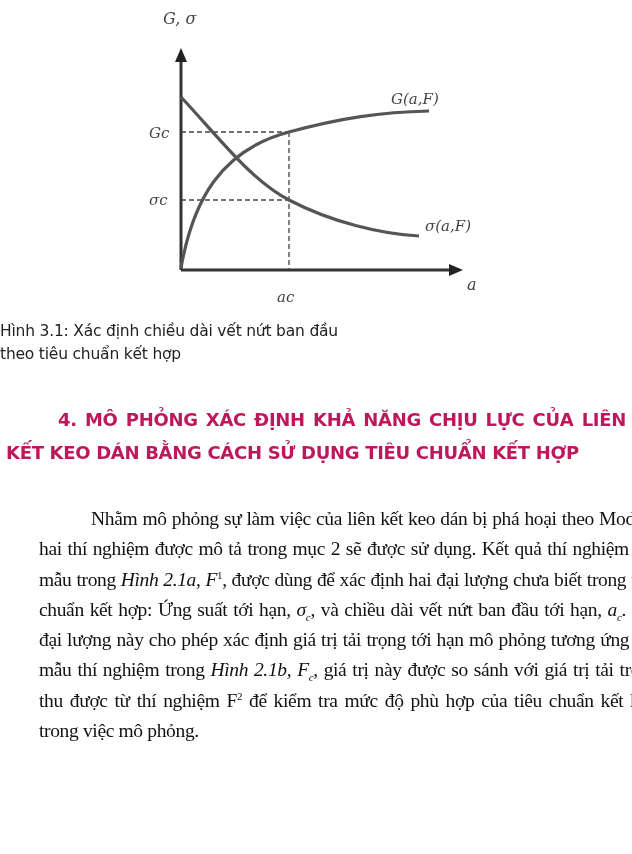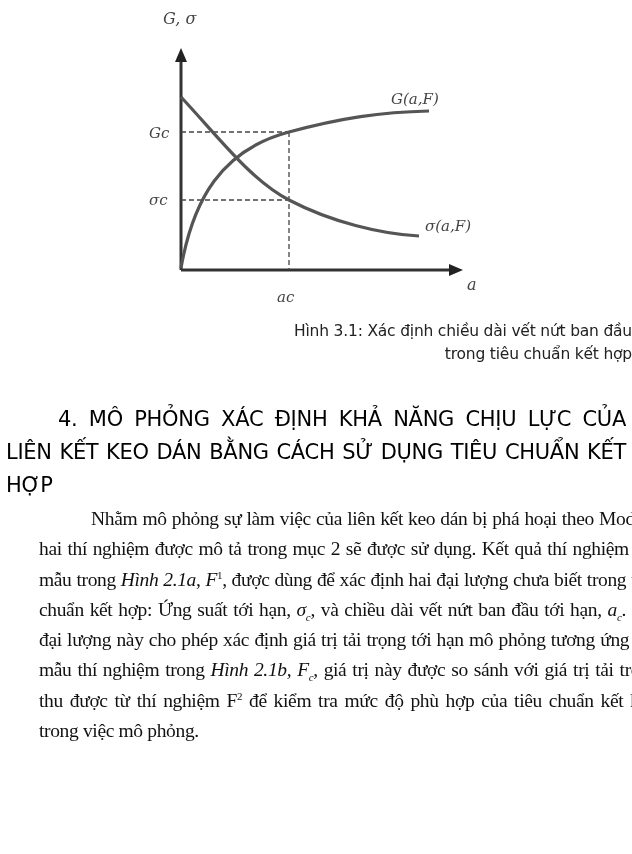--- a/index.html
+++ b/index.html
@@ -1,21 +1,21 @@
 <!DOCTYPE html>
 <html><head>
 <meta charset="utf-8">
 <style>
   html, body { margin:0; padding:0; background:#ffffff; }
   body { width:632px; height:854px; position:relative; overflow:hidden; color:#111; font-family:"DejaVu Sans", sans-serif; }
   .figure { position:absolute; left:141px; top:0; width:360px; height:310px; }
-  .caption { position:absolute; left:0; width:632px; text-align:right; font-family:"DejaVu Sans", sans-serif; font-size:15.5px; line-height:22px; color:#222; letter-spacing:-0.2px; }
+  .caption { position:absolute; left:0; width:632px; text-align:left; font-family:"DejaVu Sans", sans-serif; font-size:15.5px; line-height:22px; color:#222; letter-spacing:-0.2px; }
   .cap1 { top:320px; left:0; }
   .cap2 { top:343px; }
-  .heading { position:absolute; left:6px; top:403px; width:620px; font-family:"DejaVu Sans", sans-serif; font-weight:normal; font-size:21px; line-height:33px; color:#000000; letter-spacing:-0.3px; text-align:justify; }
+  .heading { position:absolute; left:6px; top:403px; width:620px; font-family:"DejaVu Sans", sans-serif; font-weight:bold; font-size:18px; line-height:33px; color:#be185d; letter-spacing:-0.3px; text-align:justify; }
   .heading .indent { display:inline-block; width:52px; }
   .body { position:absolute; left:6px; top:504px; width:620px; font-family:Liberation Serif, serif; font-size:19.5px; line-height:30.3px; color:#111; text-align:justify; letter-spacing:-0.35px;margin-left:33px; }
   .body .indent { display:inline-block; width:52px; }
   .body i { font-style:italic; }
   .body sup { font-size:11px; line-height:0; vertical-align:7px; }
   .body sub { font-size:11px; line-height:0; vertical-align:-5px; }
   svg text { font-family:"DejaVu Serif", serif; font-style:italic; fill:#444; }
 </style>
 </head>
 <body>
@@ -40,17 +40,17 @@
     <text x="326" y="290" font-size="16">a</text>
     <text x="8" y="138" font-size="15">Gc</text>
     <text x="8" y="205" font-size="15">σc</text>
     <text x="136" y="302" font-size="15">ac</text>
     <text x="250" y="104" font-size="15">G(a,F)</text>
     <text x="284" y="231" font-size="15">σ(a,F)</text>
   </svg>
 </div>
 
 <div class="caption cap1">Hình 3.1: Xác định chiều dài vết nứt ban đầu</div>
-<div class="caption cap2">trong tiêu chuẩn kết hợp</div>
+<div class="caption cap2">theo tiêu chuẩn kết hợp</div>
 
 <div class="heading"><span class="indent"></span><span>4. MÔ PHỎNG XÁC ĐỊNH KHẢ NĂNG CHỊU LỰC CỦA LIÊN KẾT KEO DÁN BẰNG CÁCH SỬ DỤNG TIÊU CHUẨN KẾT HỢP</span></div>
 
 <div class="body"><span class="indent"></span><span>Nhằm mô phỏng sự làm việc của liên kết keo dán bị phá hoại theo Mode I, hai thí nghiệm được mô tả trong mục 2 sẽ được sử dụng. Kết quả thí nghiệm với mẫu trong </span><i>Hình 2.1a</i><span>, </span><i>F</i><sup>1</sup><span>, được dùng để xác định hai đại lượng chưa biết trong tiêu chuẩn kết hợp: Ứng suất tới hạn, </span><i>σ</i><sub><i>c</i></sub><span>, và chiều dài vết nứt ban đầu tới hạn, </span><i>a</i><sub><i>c</i></sub><span>. Hai đại lượng này cho phép xác định giá trị tải trọng tới hạn mô phỏng tương ứng với mẫu thí nghiệm trong </span><i>Hình 2.1b</i><i>, </i><i>F</i><sub><i>c</i></sub><span>, giá trị này được so sánh với giá trị tải trọng thu được từ thí nghiệm F</span><sup>2</sup><span> để kiểm tra mức độ phù hợp của tiêu chuẩn kết hợp trong việc mô phỏng.</span></div>
 
 </body></html>

